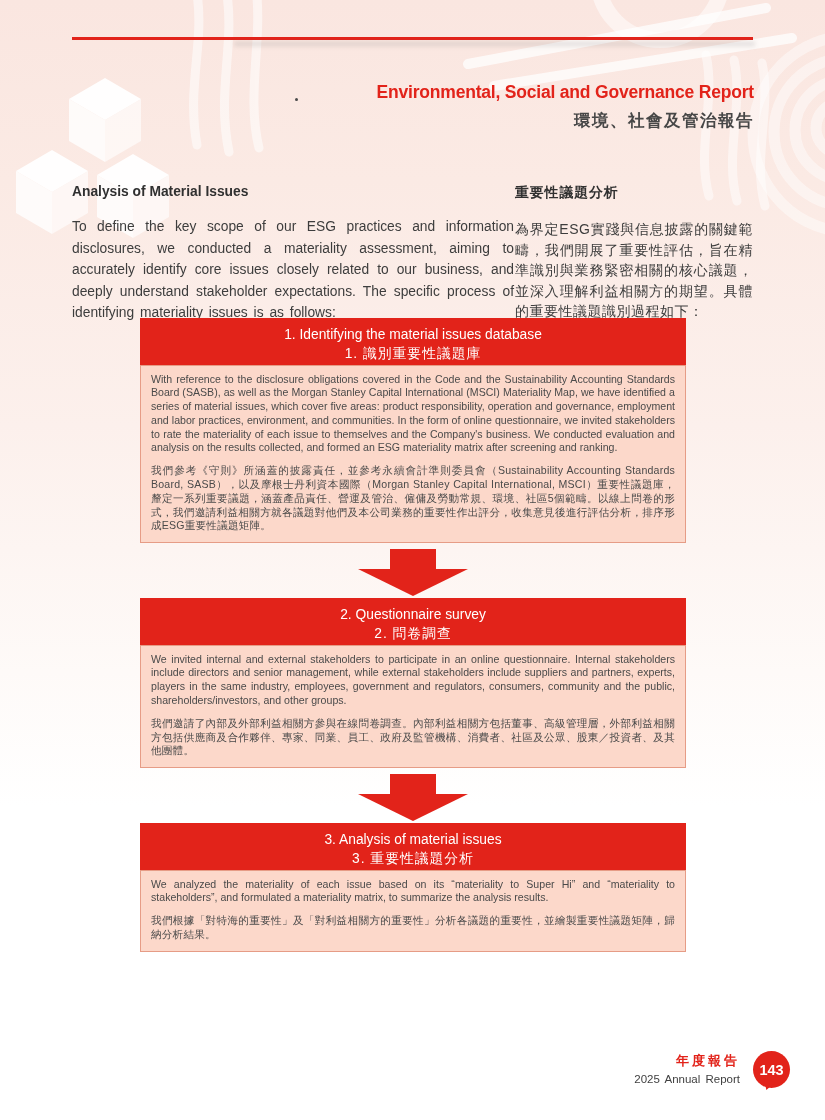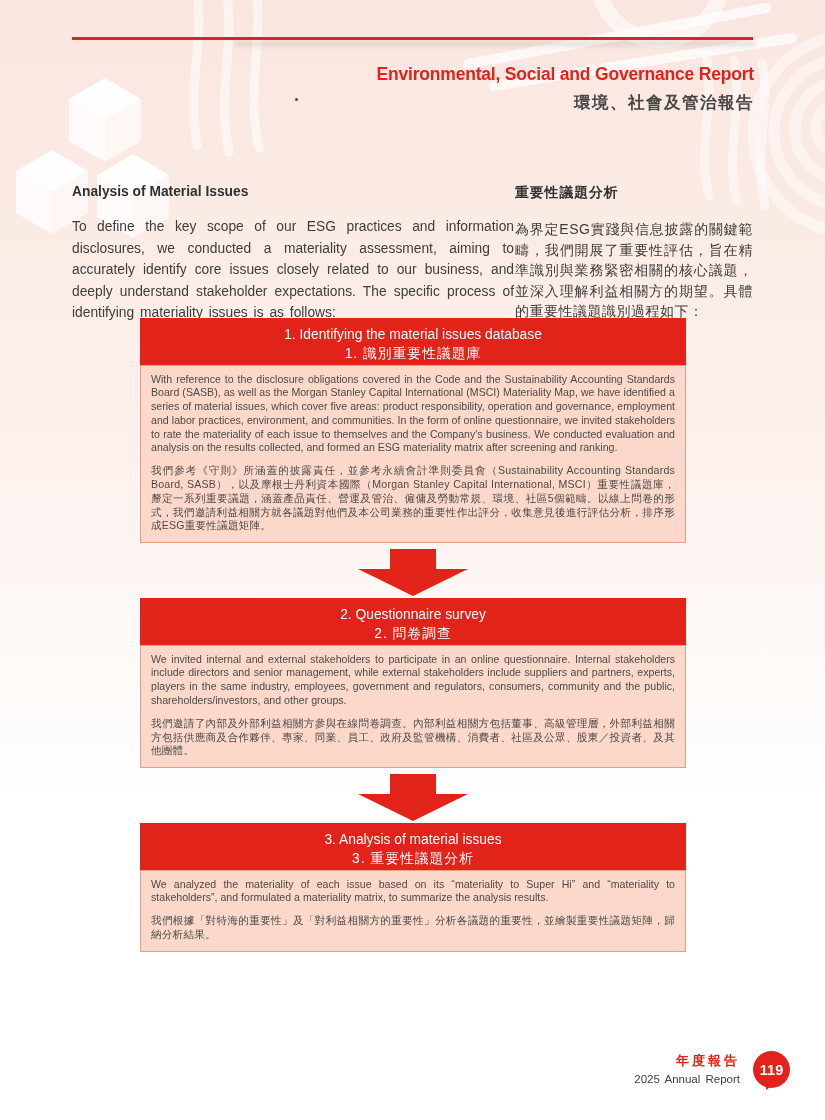--- a/index.html
+++ b/index.html
@@ -17,21 +17,21 @@
     position:absolute; left:72px; top:37px; width:681px; height:3px;
     background:#e2231a;
   }
   .top-rule::after{
     content:""; position:absolute; left:162px; right:-2px; top:5px; height:6px;
     background:linear-gradient(rgba(125,125,125,.30), rgba(125,125,125,0));
     filter:blur(2px);
   }
 
   
-  .page-header{ position:absolute; right:71px; top:64px; text-align:right; }
+  .page-header{ position:absolute; right:71px; top:82px; text-align:right; }
   .title-en{ font-size:17.5px; font-weight:bold; color:#e2231a; letter-spacing:-0.2px; }
   .title-zh{ font-size:16.5px; font-weight:bold; color:#474747; margin-top:7px; letter-spacing:1.5px; }
 
   .stray-dot{ position:absolute; left:295px; top:98px; width:3px; height:3px; border-radius:50%; background:#4a4a4a; }
 
   
   .intro{ position:absolute; left:72px; top:184px; width:681px; display:flex; justify-content:space-between; }
   .col-en{ width:442px; }
   .col-zh{ width:238px; }
   .intro h3{ font-size:13.8px; font-weight:bold; color:#303030; margin-bottom:17px; }
@@ -184,15 +184,15 @@
         <p class="zh">我們根據「對特海的重要性」及「對利益相關方的重要性」分析各議題的重要性，並繪製重要性議題矩陣，歸納分析結果。</p>
       </div>
     </section>
 
   </div>
 
   <div class="footer-text">
     <div class="footer-zh">年度報告</div>
     <div class="footer-en">2025  Annual Report</div>
   </div>
-  <div class="page-badge">119</div>
+  <div class="page-badge">143</div>
 
 </div>
 
 </body></html>

